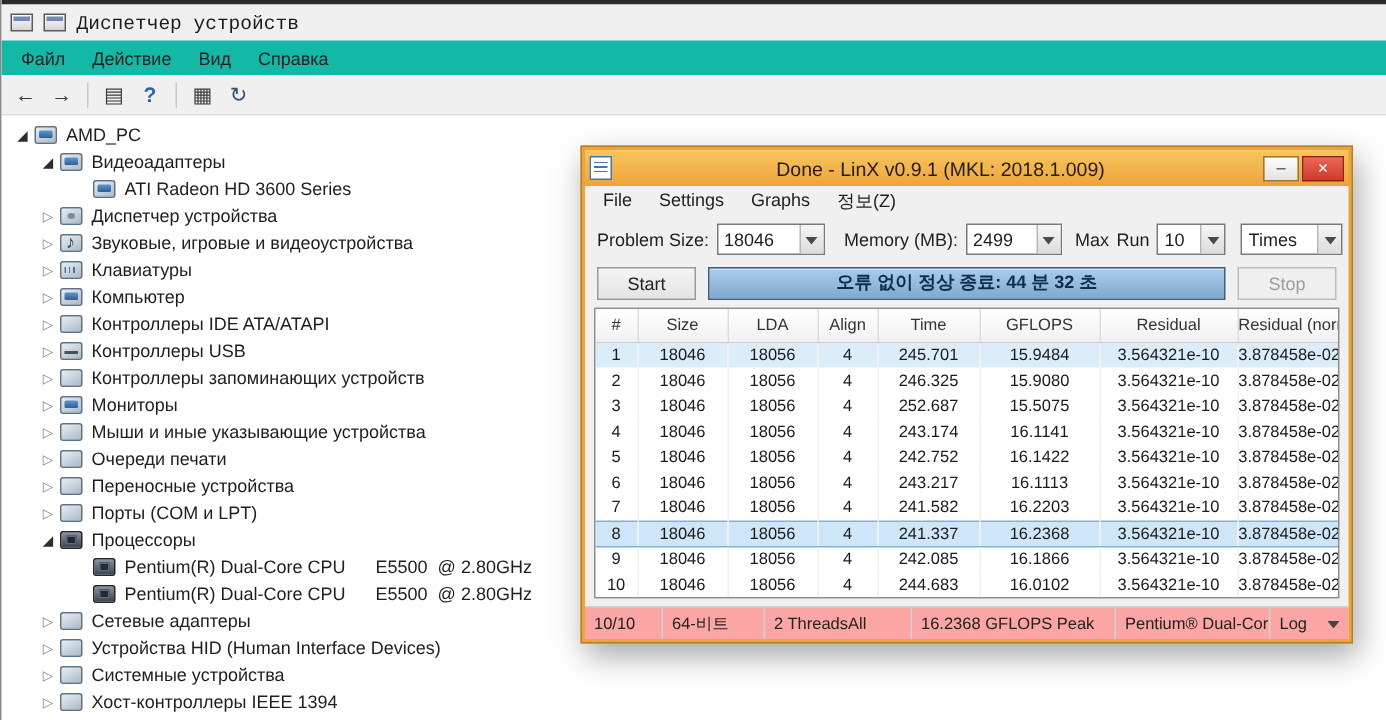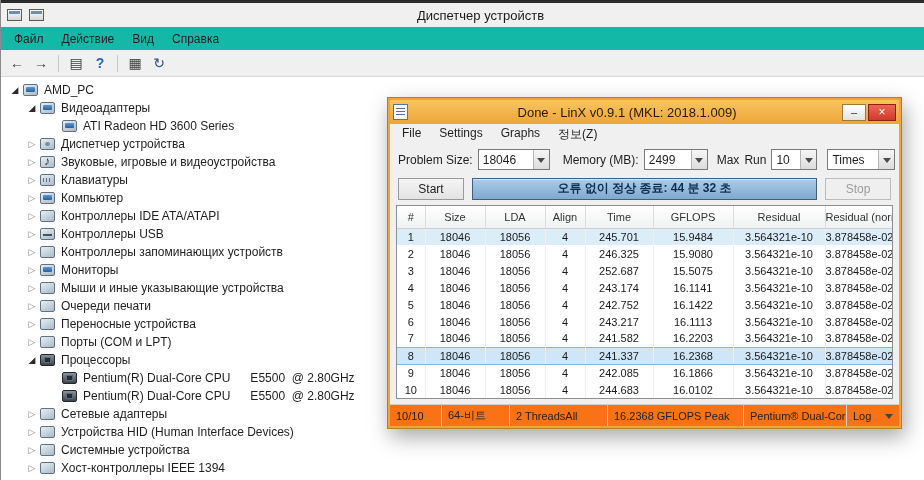--- a/index.html
+++ b/index.html
@@ -6,21 +6,21 @@
   html,body { width: 924px; height: 480px; overflow: hidden; }
   body { font-family: "Liberation Sans", sans-serif; font-size: 12px; color: #1e1e1e; background:#f0f0f0; }
 
   .screen { position: relative; width: 924px; height: 480px; background:#f0f0f0; border-left:1px solid #8a8a8a; overflow:hidden; }
   .top-edge { height:3px; background:#2b2b2b; }
 
   
   .dm-titlebar { height:24px; display:flex; align-items:center; padding:0 14px 0 6px; background:#f0f0f0; }
   .sys-ic { width:15px; height:12px; border:1px solid #5a5a5a; background:linear-gradient(#fdfdfd,#d6d6d6); display:inline-block; margin-right:7px; }
   .sys-ic::after { content:""; display:block; height:3px; margin:1px; background:#6d8bb4; }
-  .dm-title { flex:1; text-align:center; font-size:13px; color:#1a1a1a; }
+  .dm-title { flex:1; text-align:left; font-size:13px; color:#1a1a1a;font-family:Liberation Mono, monospace; }
 
   .dm-menubar { height:23px; display:flex; align-items:center; padding-left:4px; background:#14b8a6; }
   .dm-menu-item { padding:3px 9px; cursor:default; }
 
   .dm-toolbar { height:27px; display:flex; align-items:center; padding-left:4px; background:#f0f0f0; border-bottom:1px solid #d8d8d8; }
   .tb-btn { min-width:24px; height:22px; display:inline-flex; align-items:center; justify-content:center; font-size:14px; color:#3a3a3a; }
   .tb-separator { min-width:1px; width:1px; height:17px; background:#c9c9c9; margin:0 5px; }
   .tb-help-button { color:#2a62b8; font-weight:bold; }
   .tb-scan-hardware-button { color:#33536f; }
 
@@ -98,21 +98,21 @@
   th:nth-of-type(1){width:28px} th:nth-of-type(2){width:60px} th:nth-of-type(3){width:60px}
   th:nth-of-type(4){width:40px} th:nth-of-type(5){width:68px} th:nth-of-type(6){width:80px}
   th:nth-of-type(7){width:92px}
   td { height:17px; font-size:11px; text-align:center; color:#1a1a1a; border-right:1px solid #efefef;
           white-space:nowrap; overflow:hidden; }
   td:last-of-type { border-right:none; }
   .row-marked td { background:#dcedfa; }
   .row-best td { background:#cfe6f8; border-top:1px solid #7fb2d9; border-bottom:1px solid #7fb2d9; }
 
   .lx-statusbar { margin-top:auto; height:22px; flex:none; display:flex; align-items:stretch;
-          border-top:1px solid #cfcfcf; background:#f97316; font-size:11px; }
+          border-top:1px solid #cfcfcf; background:#fca5a5; font-size:11px; }
   .sb-seg { display:flex; align-items:center; padding:0 6px; border-right:1px solid #d2d2d2;
           white-space:nowrap; overflow:hidden; color:#222; }
   .sb-seg:nth-of-type(1){width:52px} .sb-seg:nth-of-type(2){width:68px} .sb-seg:nth-of-type(3){width:98px}
   .sb-seg:nth-of-type(4){width:136px} .sb-seg:nth-of-type(5){flex:1} .sb-seg:nth-of-type(6){width:52px; border-right:none; justify-content:space-between;}
   .sb-seg:last-of-type::after { content:""; border:4px solid transparent; border-top:5px solid #444; margin-top:5px; }
 </style>
 </head>
 <body>
 
 <div class="screen">

